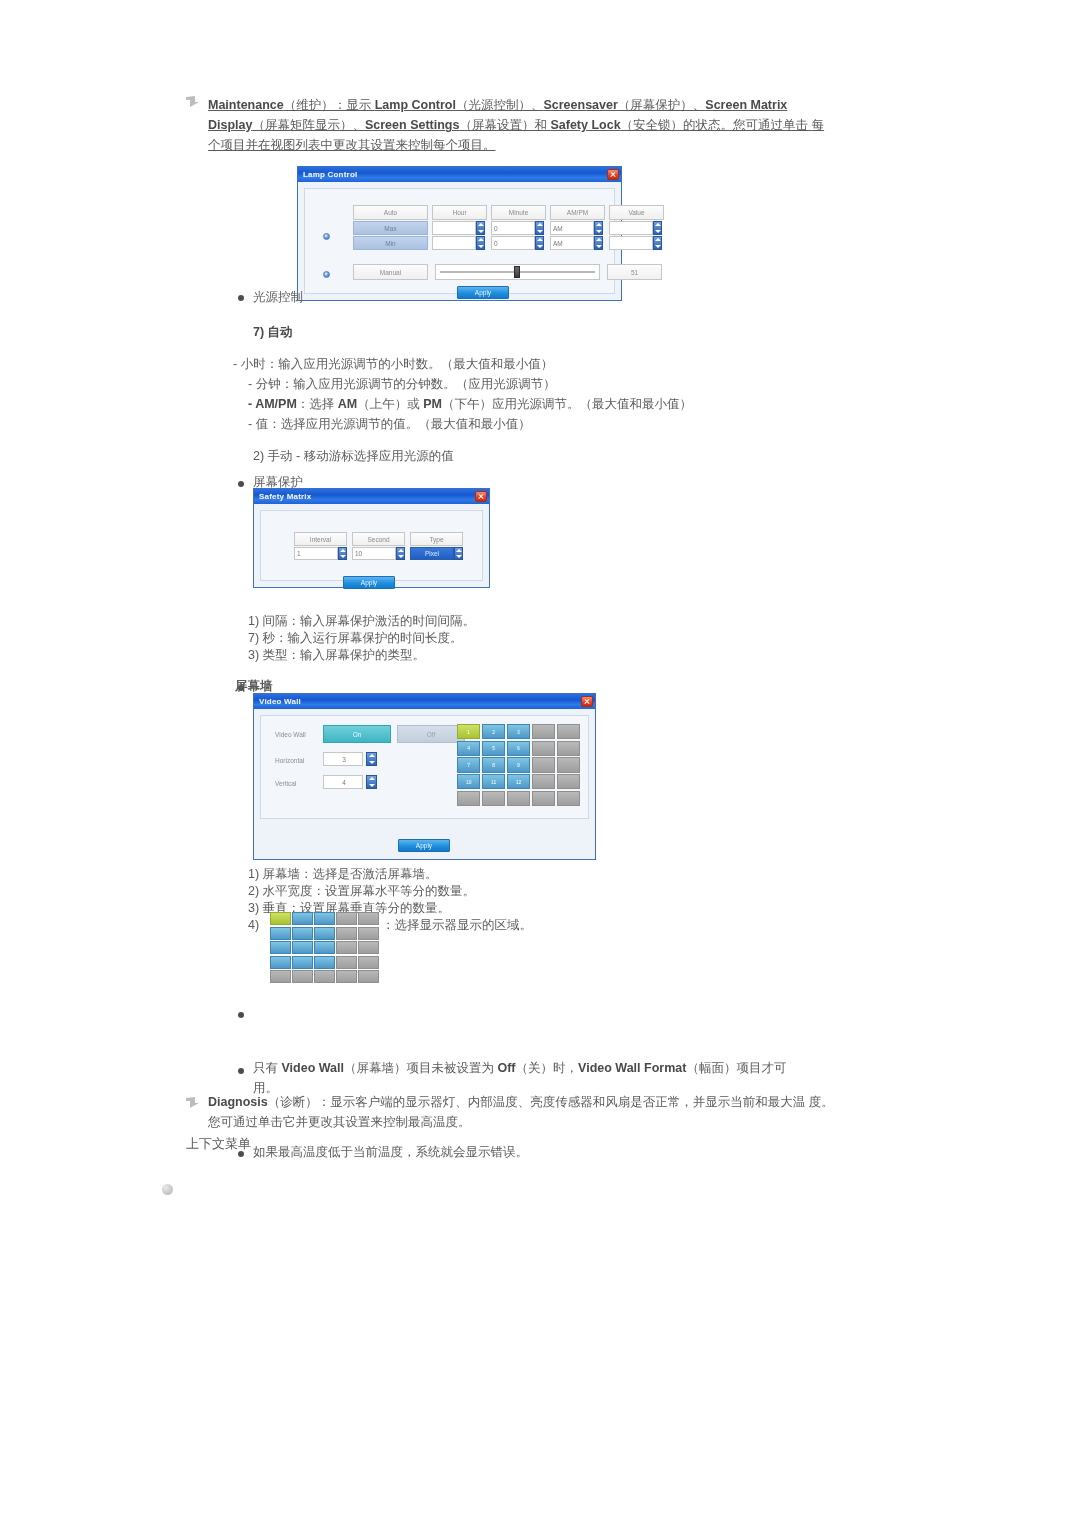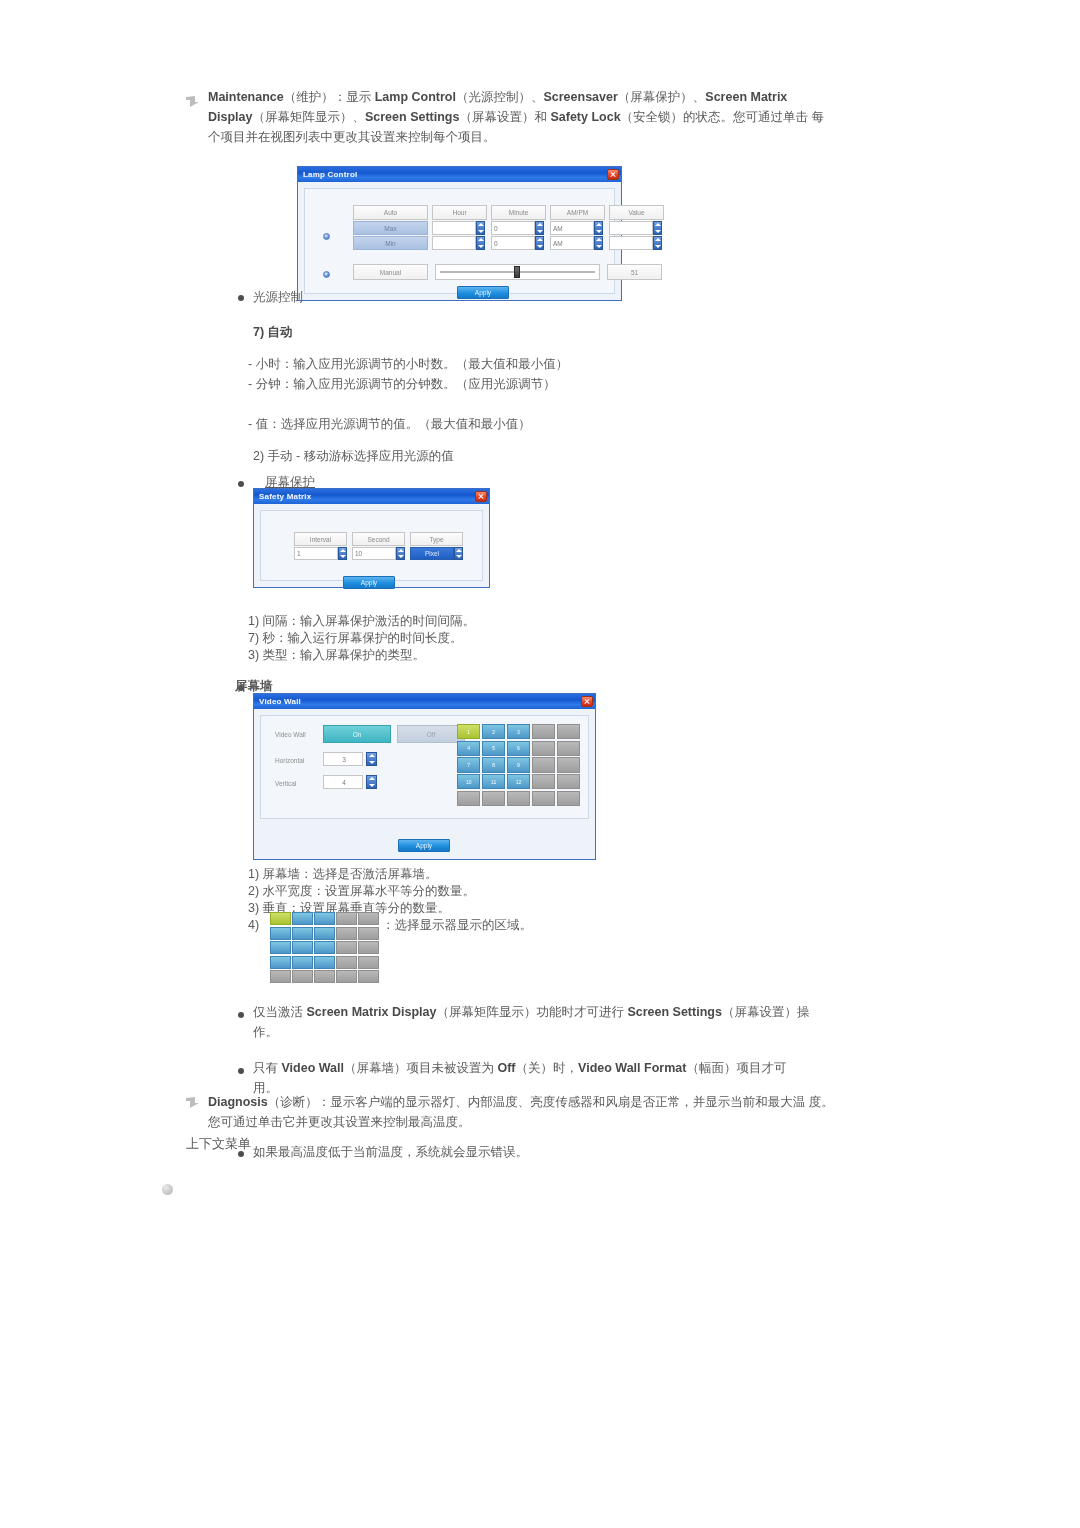--- a/index.html
+++ b/index.html
@@ -278,21 +278,21 @@
 <body>
 
 <div class="page">
 
   <span class="flag-bullet" style="left:186px; top:96px;">
     <svg width="13" height="11" viewBox="0 0 13 11">
       <path d="M0 1 L9 0 L9 6 L13 6 L4 11 L4 4 L0 4 Z" fill="#bdbdbd"></path>
     </svg>
   </span>
 
-  <div class="para" style="left:208px; top:87px; width:620px;">
+  <div class="para" style="left:208px; top:95px; width:620px;text-decoration:underline;">
     <span class="en">Maintenance</span><span>（维护）：显示 </span><span class="en">Lamp Control</span><span>（光源控制）、</span><span class="en">Screensaver</span><span>（屏幕保护）、</span><span class="en">Screen Matrix</span>
     <span class="en">Display</span><span>（屏幕矩阵显示）、</span><span class="en">Screen Settings</span><span>（屏幕设置）和 </span><span class="en">Safety Lock</span><span>（安全锁）的状态。您可通过单击</span>
     <span>每个项目并在视图列表中更改其设置来控制每个项目。</span>
   </div>
 
   <div class="dlg" style="left:297px; top:166px; width:325px; height:135px;">
     <div class="dlg-title">
       <span class="t">Lamp Control</span>
       <span class="close-btn"></span>
     </div>
@@ -366,30 +366,33 @@
     </div>
   </div>
 
   <span class="dot-bullet" style="left:238px; top:295px;"></span>
   <div class="para" style="left:253px; top:287px;">光源控制</div>
 
   <div class="para" style="left:253px; top:322px;">
     <b>7) 自动</b>
   </div>
 
-  <div class="para" style="left:248px; top:354px;">- 小时：输入应用光源调节的小时数。（最大值和最小值）</div>
+  <div class="para" style="left:233px; top:354px;">- 小时：输入应用光源调节的小时数。（最大值和最小值）</div>
   <div class="para" style="left:248px; top:374px;">- 分钟：输入应用光源调节的分钟数。（应用光源调节）</div>
+  <div class="para" style="left:248px; top:394px;">
+    <b class="en">- AM/PM</b><span>：选择 </span><b class="en">AM</b><span>（上午）或 </span><b class="en">PM</b><span>（下午）应用光源调节。（最大值和最小值）</span>
+  </div>
   <div class="para" style="left:248px; top:414px;">
     <span>- 值</span><span>：选择应用光源调节的值。（最大值和最小值）</span>
   </div>
 
   <div class="para" style="left:253px; top:446px;">2) 手动 - 移动游标选择应用光源的值</div>
 
   <span class="dot-bullet" style="left:238px; top:481px;"></span>
-  <div class="para" style="left:265px; top:472px;text-decoration:underline;">屏幕保护</div>
+  <div class="para" style="left:253px; top:472px;">屏幕保护</div>
 
   <div class="dlg" style="left:253px; top:488px; width:237px; height:100px;">
     <div class="dlg-title">
       <span class="t">Safety Matrix</span>
       <span class="close-btn"></span>
     </div>
     <div class="dlg-body">
       <div class="panel">
 
         <div class="fld hdr" style="position:absolute; left:33px; top:21px; width:53px; height:14px;">Interval</div>
@@ -509,24 +512,20 @@
       <div class="vwcell"></div>
       <div class="vwcell"></div>
       <div class="vwcell"></div>
       <div class="vwcell"></div>
       <div class="vwcell"></div>
       <div class="vwcell"></div>
     </div>
   <div class="para" style="left:382px; top:915px;">：选择显示器显示的区域。</div>
 
   <span class="dot-bullet" style="left:238px; top:1012px;"></span>
-  <div class="para" style="left:253px; top:1002px; width:575px;">
-    <span>仅当激活 </span><b class="en">Screen Matrix Display</b><span>（屏幕矩阵显示）功能时才可进行 </span><b class="en">Screen Settings</b><span>（屏幕设置）操</span>
-    <span>作。</span>
-  </div>
 
   <span class="dot-bullet" style="left:238px; top:1068px;"></span>
   <div class="para" style="left:253px; top:1058px; width:560px;">
     <span>只有 </span><b class="en">Video Wall</b><span>（屏幕墙）项目未被设置为 </span><b class="en">Off</b><span>（关）时，</span><b class="en">Video Wall Format</b><span>（幅面）项目才可</span>
     <span>用。</span>
   </div>
 
   <span class="flag-bullet" style="left:186px; top:1097px;">
     <svg width="13" height="11" viewBox="0 0 13 11">
       <path d="M0 1 L9 0 L9 6 L13 6 L4 11 L4 4 L0 4 Z" fill="#bdbdbd"></path>

